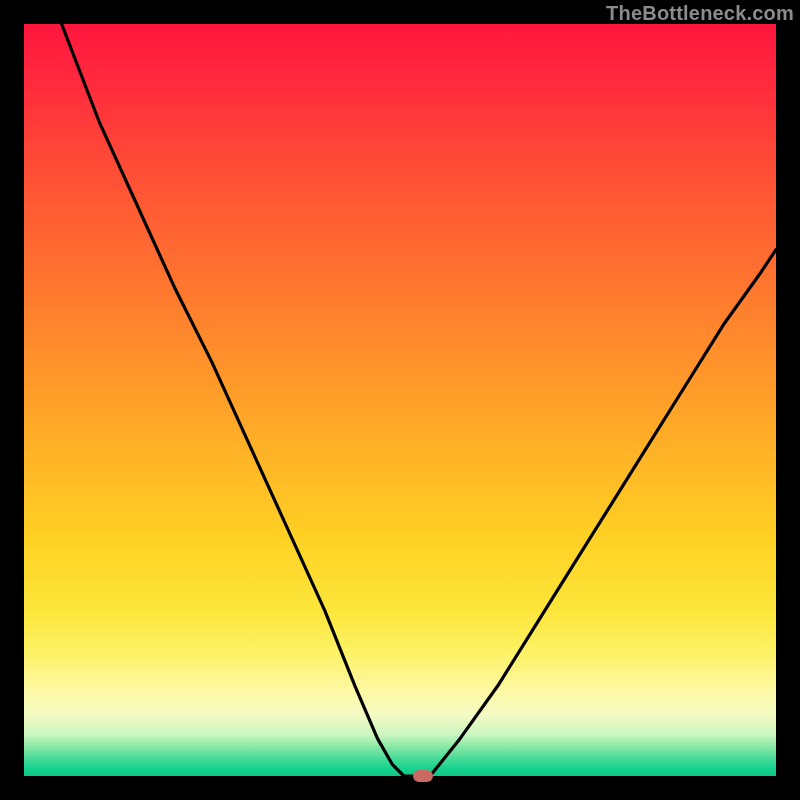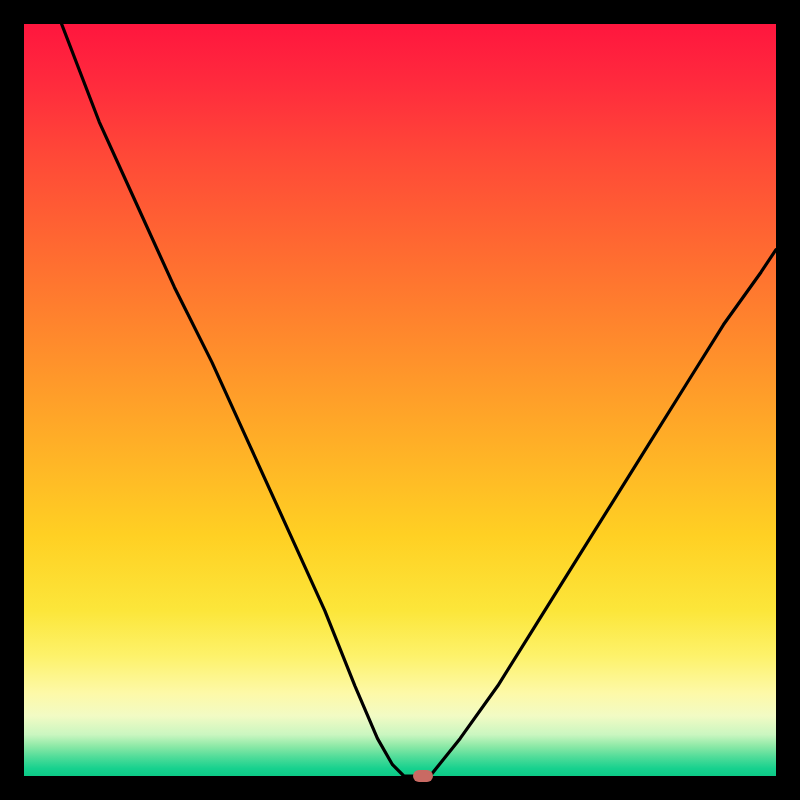--- a/index.html
+++ b/index.html
@@ -82,20 +82,21 @@
     font-size: 20px;
     font-weight: bold;
     color: #8b8b8b;
     letter-spacing: 0.2px;
   }
 </style>
 </head>
 <body>
 
 <div class="frame">
+  <div class="watermark">TheBottleneck.com</div>
 
   <div class="plot">
     <div class="grad"></div>
 
     <svg class="curve" viewBox="0 0 752 752" preserveAspectRatio="none">
       <path d="M 37.6 0.0 L 75.2 97.8 L 112.8 180.5 L 150.4 263.2 L 188.0 338.4 L 225.6 421.1 L 263.2 503.8 L 300.8 586.6 L 330.9 661.8 L 353.4 714.4 L 368.5 740.7 L 379.8 752.0 L 379.8 752.0 L 406.1 752.0 L 406.1 752.0 L 436.2 714.4 L 473.8 661.8 L 511.4 601.6 L 549.0 541.4 L 586.6 481.3 L 624.2 421.1 L 661.8 361.0 L 699.4 300.8 L 737.0 248.2 L 752.0 225.6 "></path>
     </svg>
 
     <div class="marker" style="left: 398.6px; top: 752px; background: rgb(201, 106, 99);"></div>
   </div>

